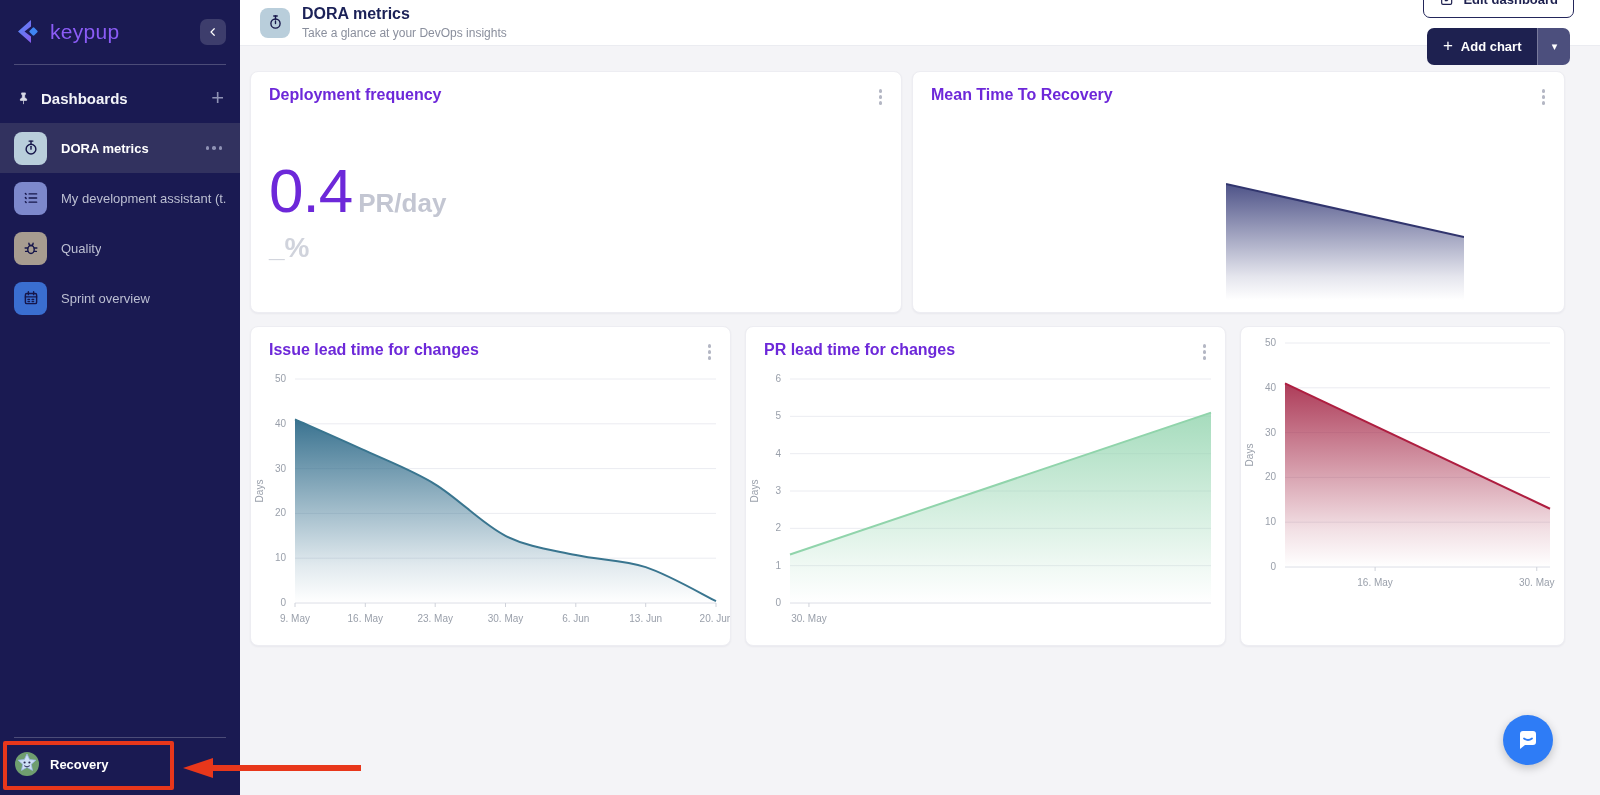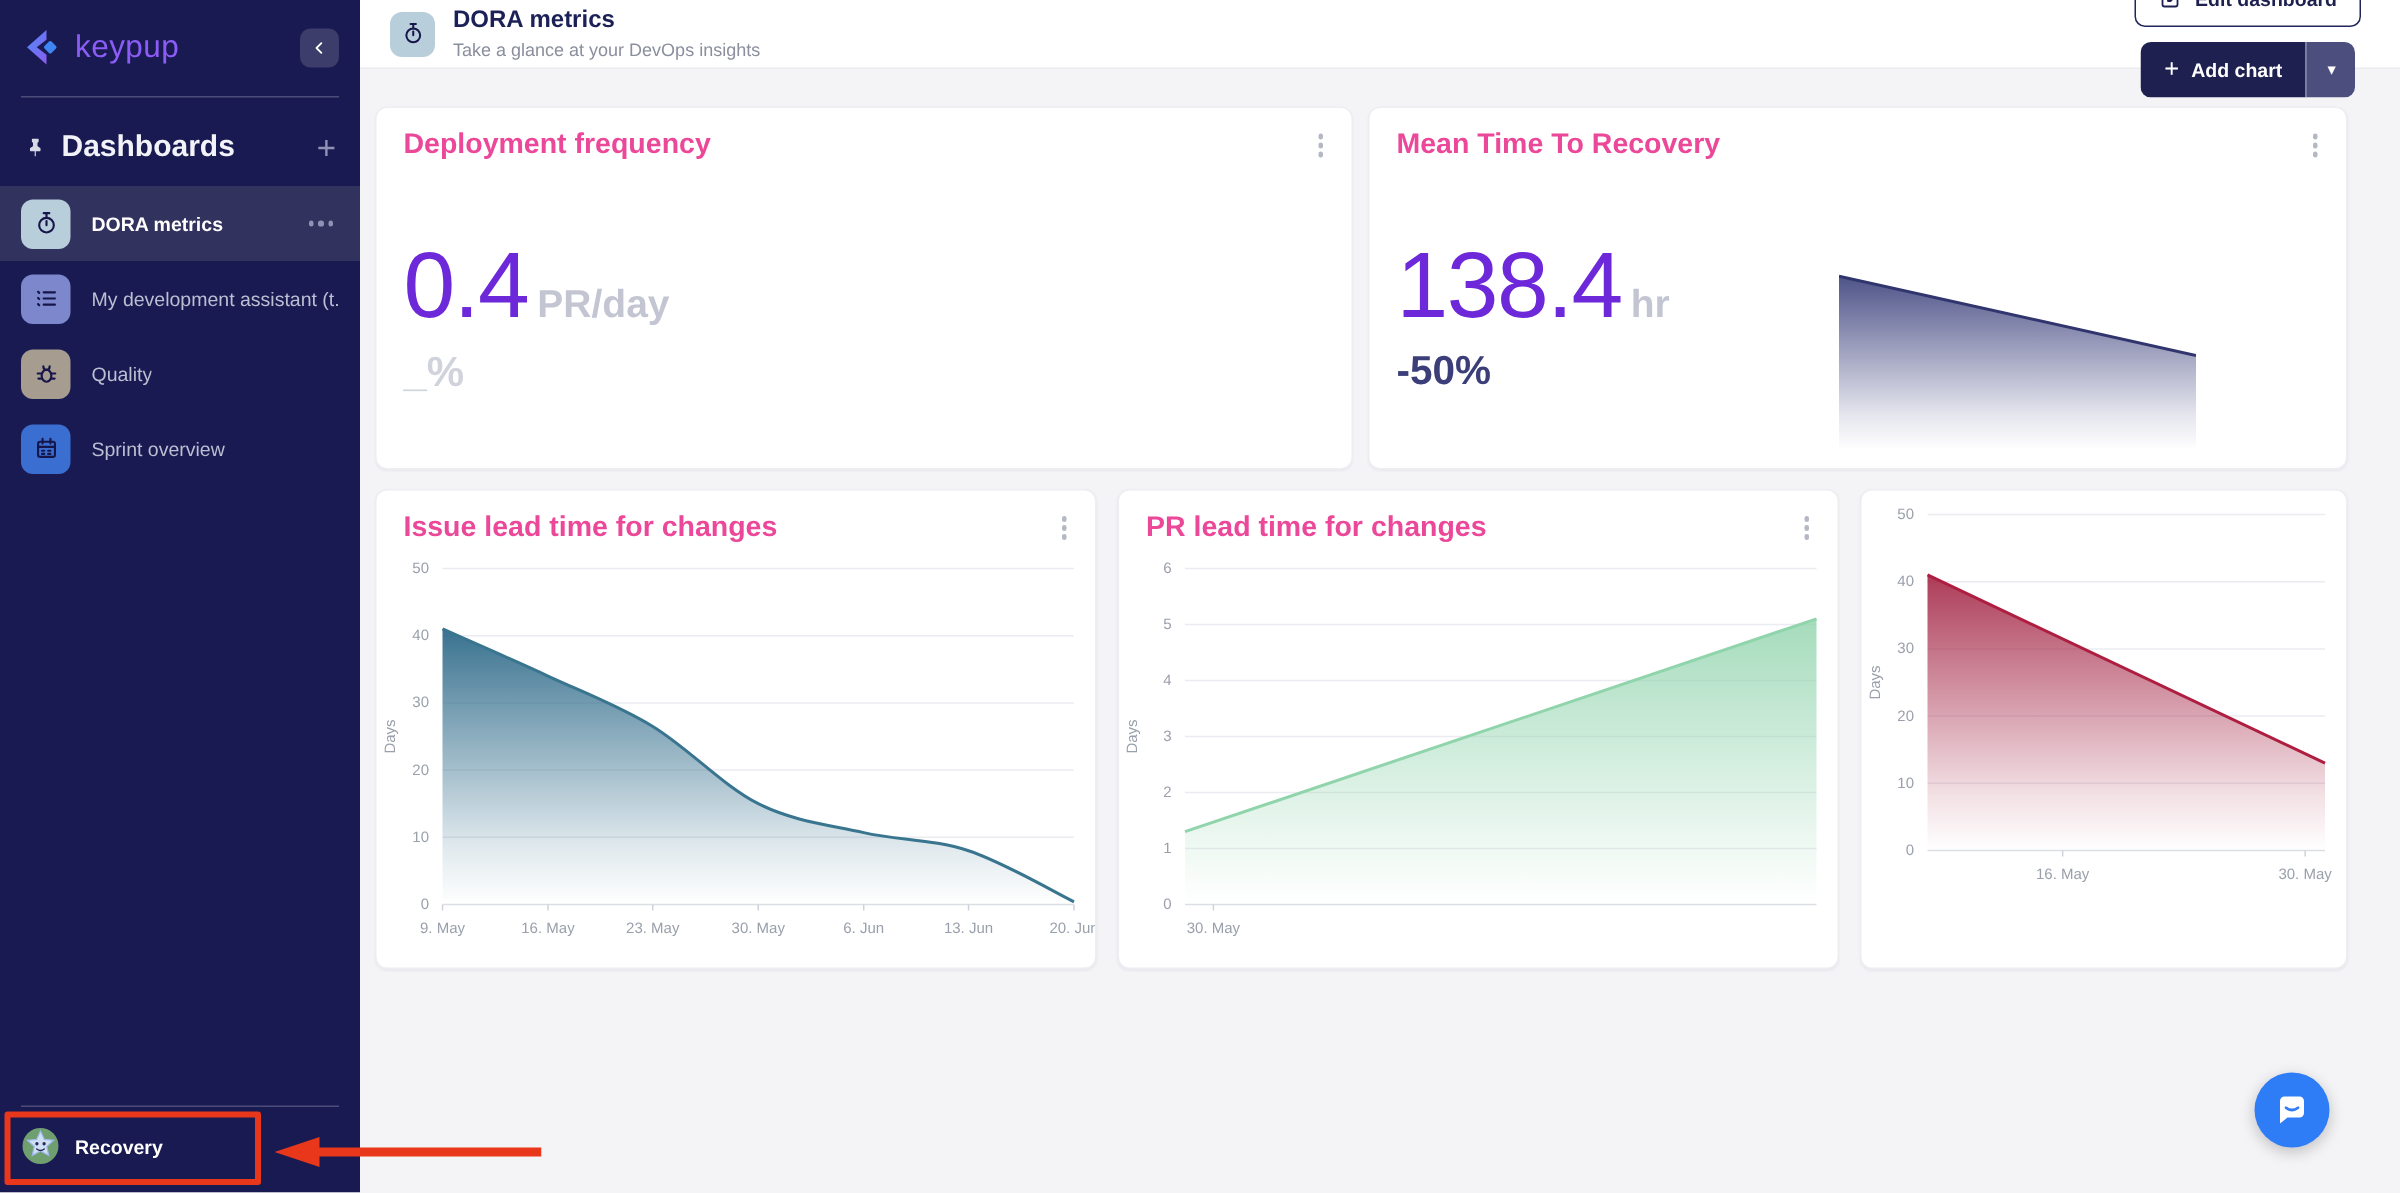--- a/index.html
+++ b/index.html
@@ -21,21 +21,21 @@
   .logo-row { display:flex; align-items:center; padding:18px 14px 14px 14px; }
   .logo-mark { width:28px; height:28px; margin-right:8px; }
   .logo-text { font-size:21px; font-weight:400; letter-spacing:.3px; color:#8b5cf6; }
   .collapse-btn {
     margin-left:auto; width:26px; height:26px; border-radius:7px;
     background:#3d3d6c; display:flex; align-items:center; justify-content:center;
     cursor:pointer;
   }
   .side-divider { border-top:1px solid rgba(255,255,255,.22); margin:4px 14px 0 14px; }
   .section-row { display:flex; align-items:center; gap:10px; padding:22px 16px 14px 16px; }
-  .section-label { font-size:20px; font-weight:700; color:#f2f3f8; }
+  .section-label { font-size:15px; font-weight:700; color:#f2f3f8; }
   .plus-btn { margin-left:auto; color:#8f92b4; font-size:22px; line-height:1; cursor:pointer; font-weight:400; }
   .nav-item {
     display:flex; align-items:center; gap:14px;
     padding:8px 14px; height:50px; cursor:pointer;
   }
   .nav-item.selected { background:#32325f; }
   .tile {
     width:33px; height:33px; border-radius:8px;
     display:flex; align-items:center; justify-content:center; flex:none;
   }
@@ -85,21 +85,21 @@
   }
 
   .content { flex:1; padding:25px 35px 0 10px; }
   .row1 { display:flex; gap:10px; }
   .row2 { display:flex; gap:14px; margin-top:13px; }
   .card {
     background:#fff; border-radius:8px; border:1px solid #ededf2;
     box-shadow:0 1px 2px rgba(20,20,60,.05); position:relative;
   }
   .card-head { display:flex; align-items:flex-start; padding:14px 14px 0 18px; }
-  .card-title { font-size:19px; font-weight:700; color:#ec4899; }
+  .card-title { font-size:16px; font-weight:700; color:#6d28d9; }
   .kebab-v { margin-left:auto; display:flex; flex-direction:column; gap:2.5px; padding:3px 5px; cursor:pointer; }
   .kebab-v i { width:3.5px; height:3.5px; border-radius:50%; background:#b4b7c4; }
 
   .card-deploy { width:652px; height:242px; }
   .card-mttr { flex:1; height:242px; }
   .metric-block { padding:52px 0 0 18px; }
   .metric-line { display:flex; align-items:baseline; }
   .metric-value { font-size:62px; font-weight:400; color:#6d28d9; letter-spacing:-1px; line-height:1; }
   .metric-unit { font-size:26px; font-weight:600; color:#c3c6d2; margin-left:6px; }
   .metric-delta-muted { font-size:28px; font-weight:600; color:#d0d3dc; margin-top:10px; }
@@ -274,27 +274,20 @@
       </div>
 
       <div class="card card-mttr">
         <div class="card-head">
           <span class="card-title">Mean Time To Recovery</span>
           <span class="kebab-v">
               <i></i>
               <i></i>
               <i></i>
             </span>
-        </div>
-        <div class="metric-block">
-          <div class="metric-line">
-            <span class="metric-value">138.4</span>
-            <span class="metric-unit">hr</span>
-          </div>
-          <div class="metric-delta-strong">-50%</div>
         </div>
         <svg class="mini-chart" viewBox="0 0 238 128">
             <defs>
               <linearGradient id="grad-mttr-trend" x1="0" y1="0" x2="0" y2="1">
                 <stop offset="0" stop-color="#454a82" stop-opacity="0.95"></stop>
                 <stop offset="0.8" stop-color="#454a82" stop-opacity="0.14"></stop>
                 <stop offset="1" stop-color="#454a82" stop-opacity="0"></stop>
               </linearGradient>
             </defs>
             <path d="M0,12.079999999999995 L238,65 L238,128 L0,128 Z" fill="url(#grad-mttr-trend)"></path>

